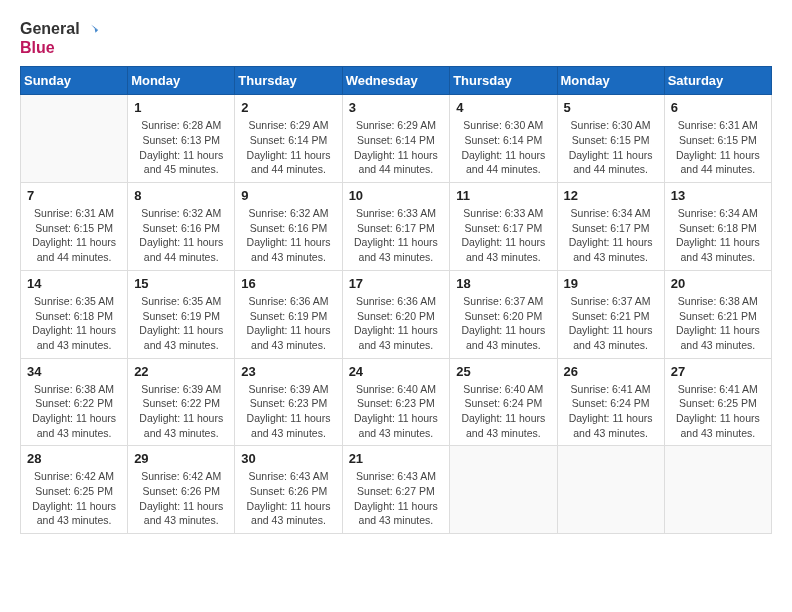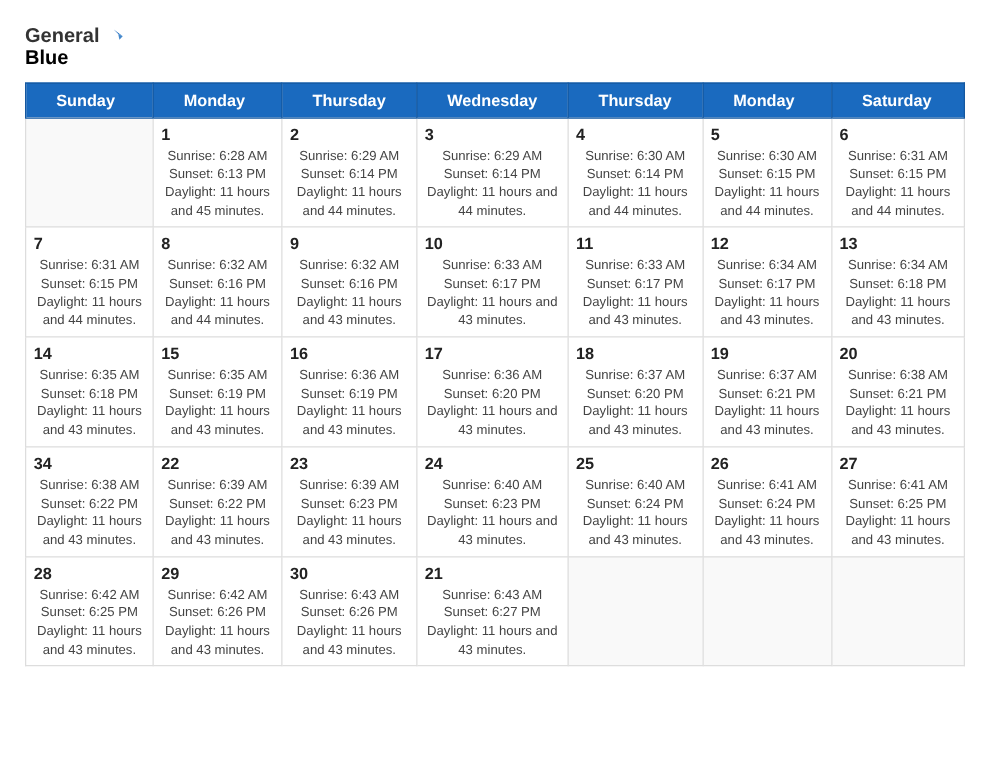--- a/index.html
+++ b/index.html
@@ -34,21 +34,21 @@
       color: #555;
     }
     .calendar {
       width: 100%;
       border-collapse: collapse;
       border: 1px solid #ccc;
     }
     .calendar th {
       background-color: #1a6abf;
       color: white;
-      padding: 6px 24px;
+      padding: 6px 3px;
       font-size: 13px;
       text-align: left;
       border: 1px solid #1558a0;
     }
     .calendar td {
       border: 1px solid #ddd;
       vertical-align: top;
       padding: 5px 6px;
       width: 108px;
       min-height: 80px;
@@ -74,21 +74,21 @@
 </head>
 <body>
 
 <div class="header-area">
   <div class="logo">
     <div style="line-height:1.1">
       <span style="font-size:16px;font-weight:bold;color:#333;">General</span><svg width="18" height="18" viewBox="0 0 20 20" style="vertical-align:middle;margin-left:2px">
           <polygon points="10,4 18,10 14,8" fill="#1a6abf"></polygon>
           <polygon points="14,8 18,10 15,13" fill="#4488cc"></polygon>
         </svg><br>
-      <span style="font-size:16px;font-weight:bold;color:#000000;">Blue</span>
+      <span style="font-size:16px;font-weight:bold;color:#be185d;">Blue</span>
     </div>
   </div>
   <div class="title-area">
     <div class="month-title"></div>
     <div class="location-title"></div>
   </div>
 </div>
 
 <table class="calendar">
   <thead>

